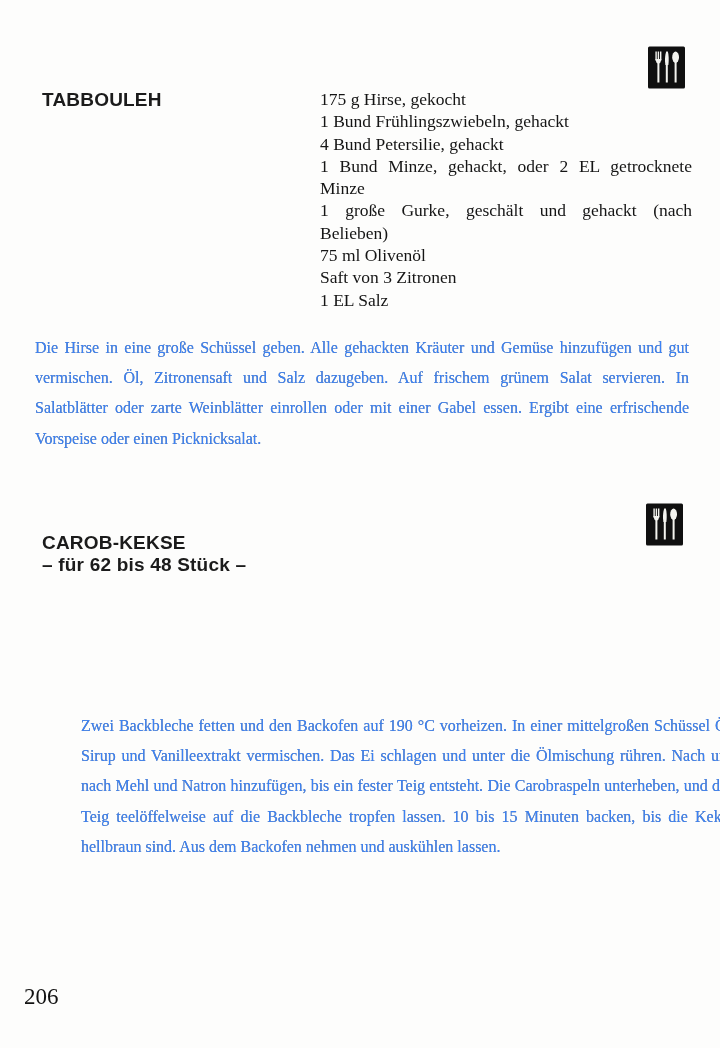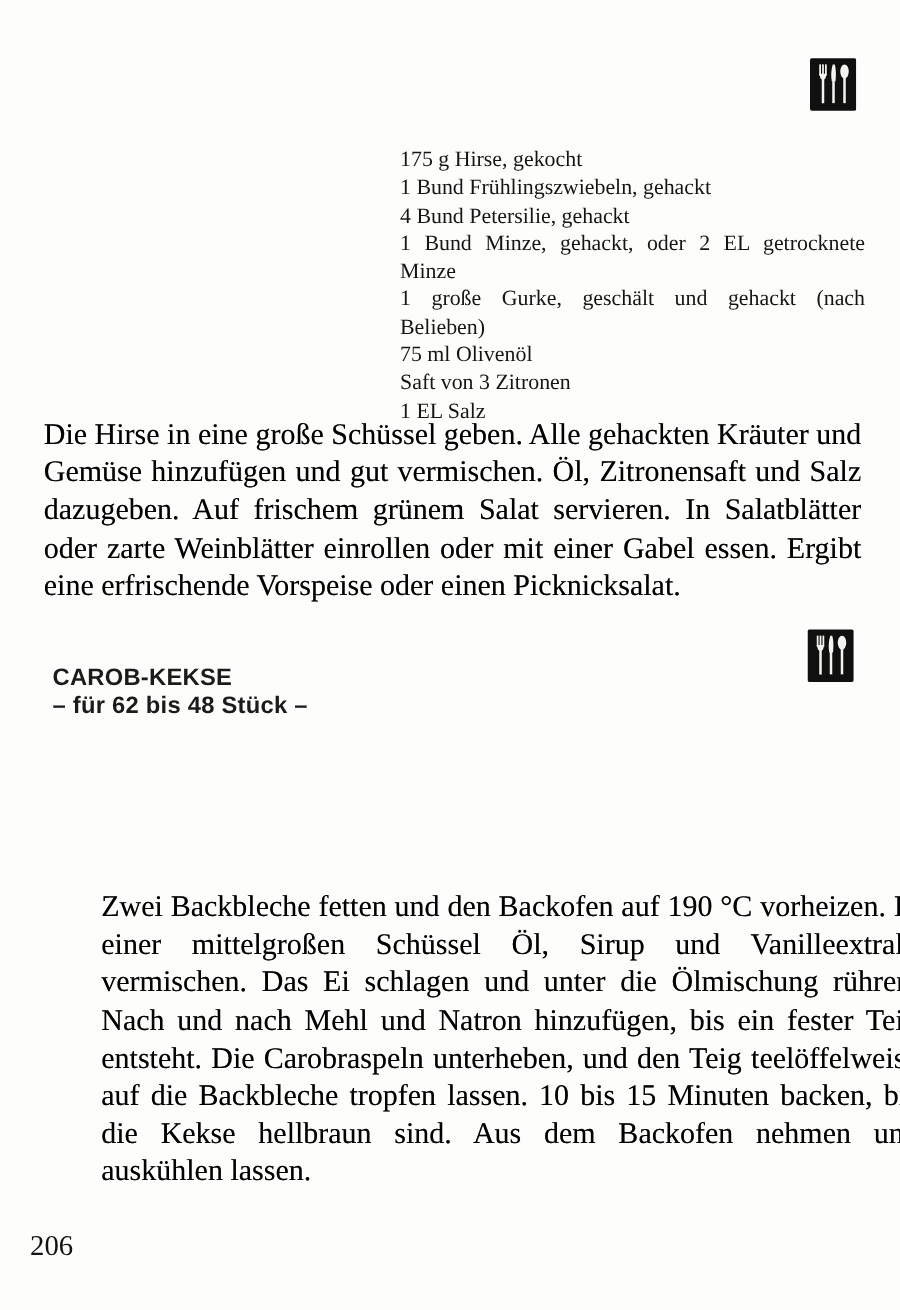--- a/index.html
+++ b/index.html
@@ -43,36 +43,36 @@
 
   
   .ingredients {
     position: absolute;
     left: 320px;
     width: 372px;
     font-size: 17.5px;
     line-height: 22.3px;
     color: #151515;
   }
-  .recipe-1-ingredients { top: 88px; margin-top: 28px; }
+  .recipe-1-ingredients { top: 88px; }
   .recipe-2-ingredients { top: 534px; }
   .ingredient-line {
     text-align: justify;
   }
 
   
   .instructions {
     position: absolute;
     left: 35px;
     width: 654px;
     margin: 0;
-    font-size: 24px;
+    font-size: 16px;
     line-height: 30.2px;
     text-align: justify;
-    color: #000000;
+    color: #3b82f6;
     text-shadow: 0 0 0.4px rgba(20,20,20,0.55);
   }
   .para-1 { top: 333px; }
   .para-2 { top: 711px; margin-left: 46px; }
 
   .page-number {
     position: absolute;
     top: 984px;
     left: 24px;
     font-size: 23px;
@@ -97,20 +97,21 @@
         <path d="M18.2 5 C16.8 9 16.7 14.5 17.4 18.5 L20.4 18.5 C21 13 20.7 8 19.8 5 Z"></path>
         <rect x="17.8" y="18" width="2" height="18"></rect>
 
         <ellipse cx="27.6" cy="10.7" rx="3.4" ry="5.7"></ellipse>
         <rect x="26.6" y="15.5" width="2" height="20.5"></rect>
       </g>
     </svg>
   </div>
 
   <div class="recipe-header recipe-1-header">
+    <div>TABBOULEH</div>
   </div>
 
   <div class="ingredients recipe-1-ingredients">
       <div class="ingredient-line">175 g Hirse, gekocht</div>
       <div class="ingredient-line">1 Bund Frühlingszwiebeln, gehackt</div>
       <div class="ingredient-line">4 Bund Petersilie, gehackt</div>
       <div class="ingredient-line">1 Bund Minze, gehackt, oder 2 EL getrocknete Minze</div>
       <div class="ingredient-line">1 große Gurke, geschält und gehackt (nach Belieben)</div>
       <div class="ingredient-line">75 ml Olivenöl</div>
       <div class="ingredient-line">Saft von 3 Zitronen</div>

